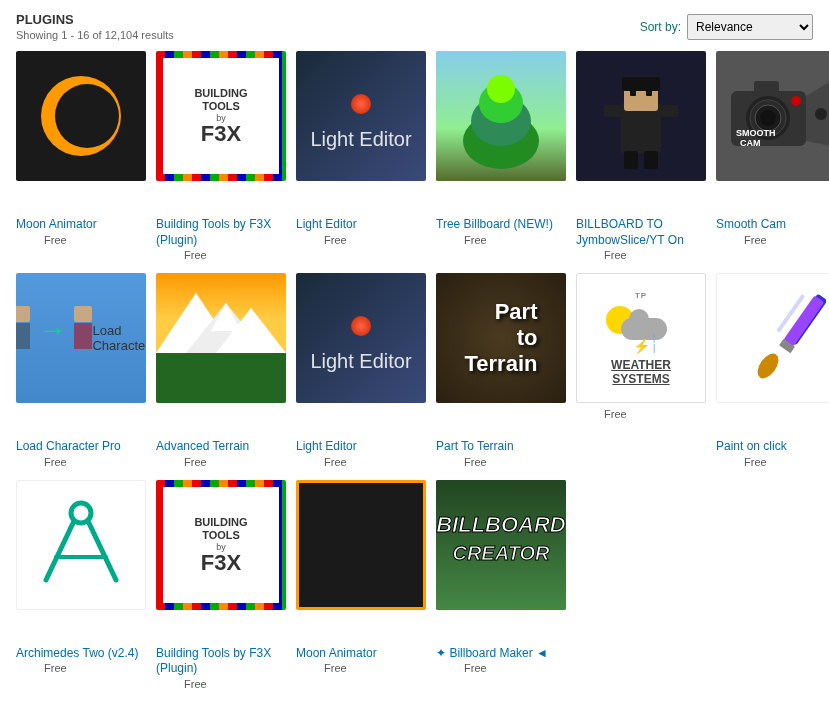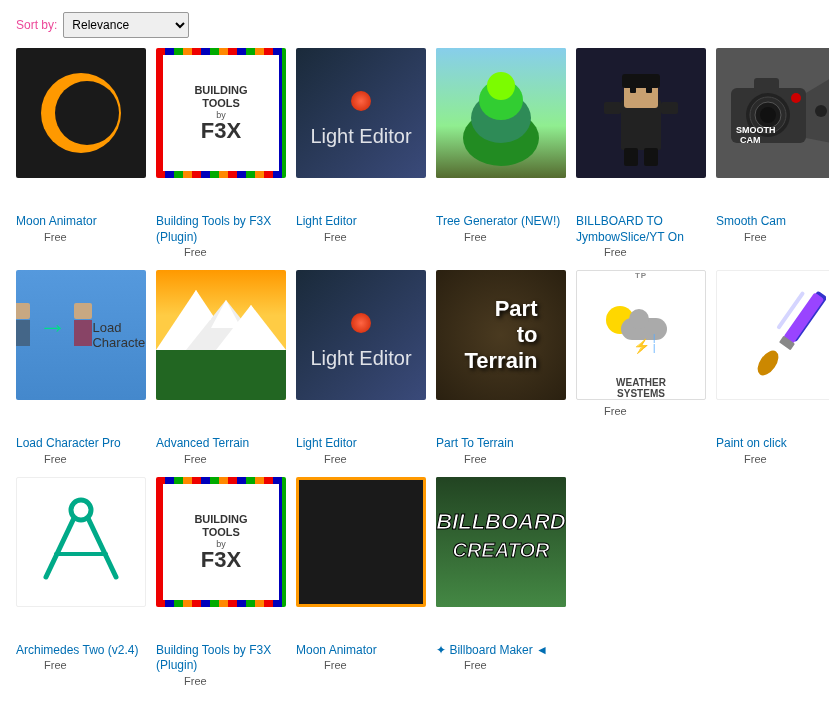--- a/index.html
+++ b/index.html
@@ -2,21 +2,21 @@
 <html><head>
   <meta charset="utf-8">
   <style>
     * { box-sizing: border-box; margin: 0; padding: 0; }
     body { font-family: Arial, sans-serif; background: #fff; color: #333; font-size: 13px; padding: 12px 16px; }
 
     .header { display: flex; justify-content: space-between; align-items: center; margin-bottom: 6px; }
     .header-left h2 { font-size: 13px; font-weight: bold; color: #333; }
     .header-left p { font-size: 11px; color: #666; margin-top: 2px; }
     .header-right { display: flex; align-items: center; gap: 6px; font-size: 12px; }
-    .header-right label { color: #ec4899; }
+    .header-right label { color: #0f766e; }
     .sort-select { font-size: 12px; border: 1px solid #999; padding: 4px 4px; border-radius: 2px; }
 
     .grid { display: grid; grid-template-columns: repeat(6, 130px); gap: 12px 10px; margin-top: 10px; }
 
     .plugin-card { width: 130px; cursor: pointer; }
 
     .plugin-thumb {
       width: 130px;
       height: 130px;
       display: flex;
@@ -115,20 +115,24 @@
     .lc-head { width: 18px; height: 16px; background: #c8a882; border-radius: 2px; }
     .lc-body { width: 18px; height: 26px; background: #446688; margin-top: 1px; }
     .lc-head2 { width: 18px; height: 16px; background: #c8a882; border-radius: 2px; }
     .lc-body2 { width: 18px; height: 26px; background: #884466; margin-top: 1px; }
   </style>
 </head>
 <body>
 
 <div>
   <div class="header">
+    <div class="header-left">
+      <h2>PLUGINS</h2>
+      <p>Showing 1 - 16 of 12,104 results</p>
+    </div>
     <div class="header-right">
       <label>Sort by:</label>
       <select class="sort-select">
         <option>Relevance</option>
         <option>Most Taken</option>
         <option>Ratings</option>
         <option>Recently Updated</option>
       </select>
     </div>
   </div>
@@ -175,21 +179,21 @@
         <rect width="130" height="130" fill="url(#skyGrad)"></rect>
 
         <rect x="58" y="80" width="14" height="35" fill="#8B4513"></rect>
 
         <ellipse cx="65" cy="90" rx="38" ry="28" fill="#228B22"></ellipse>
         <ellipse cx="65" cy="70" rx="30" ry="25" fill="#2E8B57"></ellipse>
         <ellipse cx="65" cy="52" rx="22" ry="20" fill="#32CD32"></ellipse>
         <ellipse cx="65" cy="38" rx="14" ry="14" fill="#7CFC00"></ellipse>
       </svg>
     </div>
-    <div class="plugin-name">Tree Generator (NEW!)</div>
+    <div class="plugin-name">Tree Billboard (NEW!)</div>
     <div class="plugin-price">Free</div>
   </div>
       <div class="plugin-card">
     <div class="plugin-thumb" style="background:#1a1a2e;align-items:center;justify-content:center;">
       <svg width="110" height="110" viewBox="0 0 110 110">
 
         <rect x="35" y="42" width="40" height="50" fill="#222" rx="2"></rect>
 
         <rect x="38" y="22" width="34" height="28" fill="#c8a070" rx="3"></rect>
 
@@ -287,30 +291,30 @@
     <div class="plugin-price">Free</div>
   </div>
       <div class="plugin-card">
     <div class="plugin-thumb thumb-part-to-terrain">
       <div class="ptt-text">Part<br>to<br>Terrain</div>
     </div>
     <div class="plugin-name">Part To Terrain</div>
     <div class="plugin-price">Free</div>
   </div>
       <div class="plugin-card">
-    <div class="plugin-thumb" style="background:#fff;border:1px solid #ddd;flex-direction:column;gap:4px;justify-content:space-between;">
+    <div class="plugin-thumb" style="background:#fff;border:1px solid #ddd;flex-direction:column;gap:4px;">
       <div style="font-size:8px;color:#888;letter-spacing:1px;font-weight:bold;">TP</div>
       <div style="position:relative;width:80px;height:50px;">
         <div style="position:absolute;top:2px;left:5px;width:28px;height:28px;background:#FFD700;border-radius:50%;"></div>
         <div style="position:absolute;top:14px;left:20px;width:46px;height:22px;background:#aaa;border-radius:12px;"></div>
         <div style="position:absolute;top:5px;left:28px;width:20px;height:20px;background:#aaa;border-radius:50%;"></div>
         <div style="position:absolute;bottom:0px;left:32px;color:#FFD700;font-size:14px;font-weight:bold;">⚡</div>
         <div style="position:absolute;bottom:0px;left:52px;color:#55aaff;font-size:9px;line-height:1.1;">|<br>|</div>
       </div>
-      <div style="font-size:10px;color:#444;font-weight:bold;text-align:center;">WEATHER<br>SYSTEMS</div>
+      <div style="font-size:12px;color:#444;font-weight:bold;text-align:center;text-decoration:underline;">WEATHER<br>SYSTEMS</div>
     </div>
     <div class="plugin-price">Free</div>
   </div>
       <div class="plugin-card">
     <div class="plugin-thumb" style="background:#fff;border:1px solid #eee;align-items:center;justify-content:center;">
       <svg width="90" height="100" viewBox="0 0 90 100">
 
         <rect x="52" y="0" width="12" height="55" rx="3" fill="#3333cc" transform="rotate(35,58,50)"></rect>
         <rect x="50" y="2" width="12" height="55" rx="3" fill="#9944ff" transform="rotate(35,56,50)"></rect>
 

